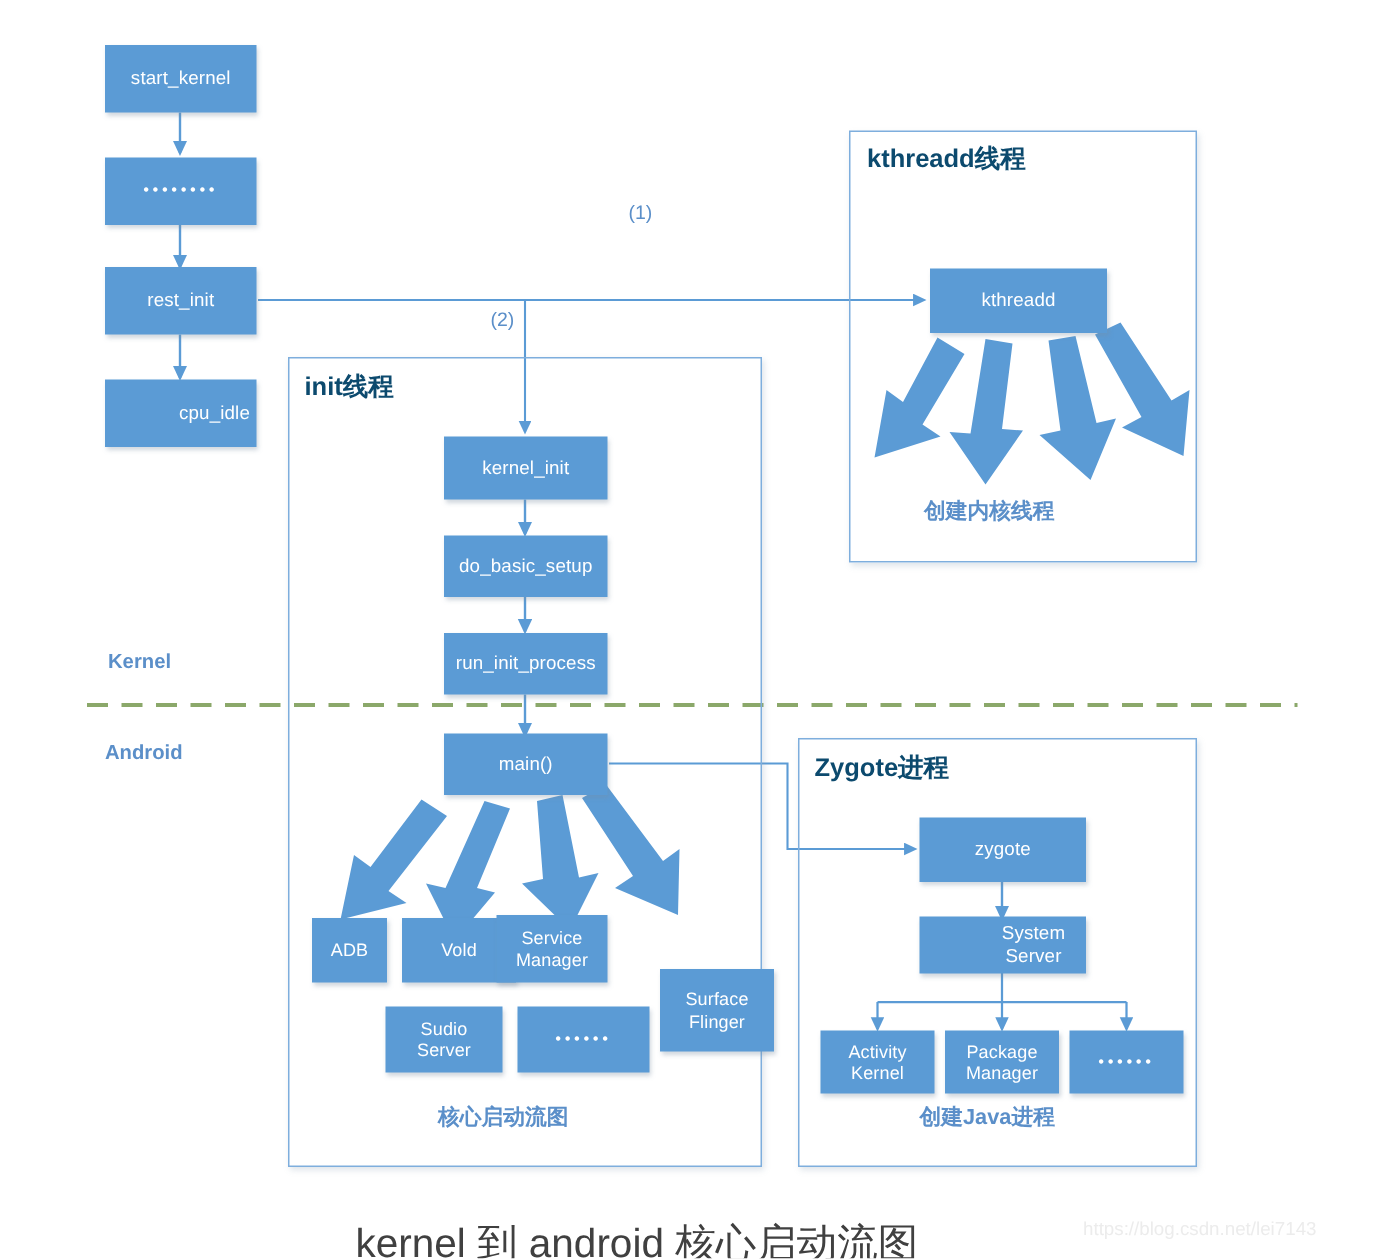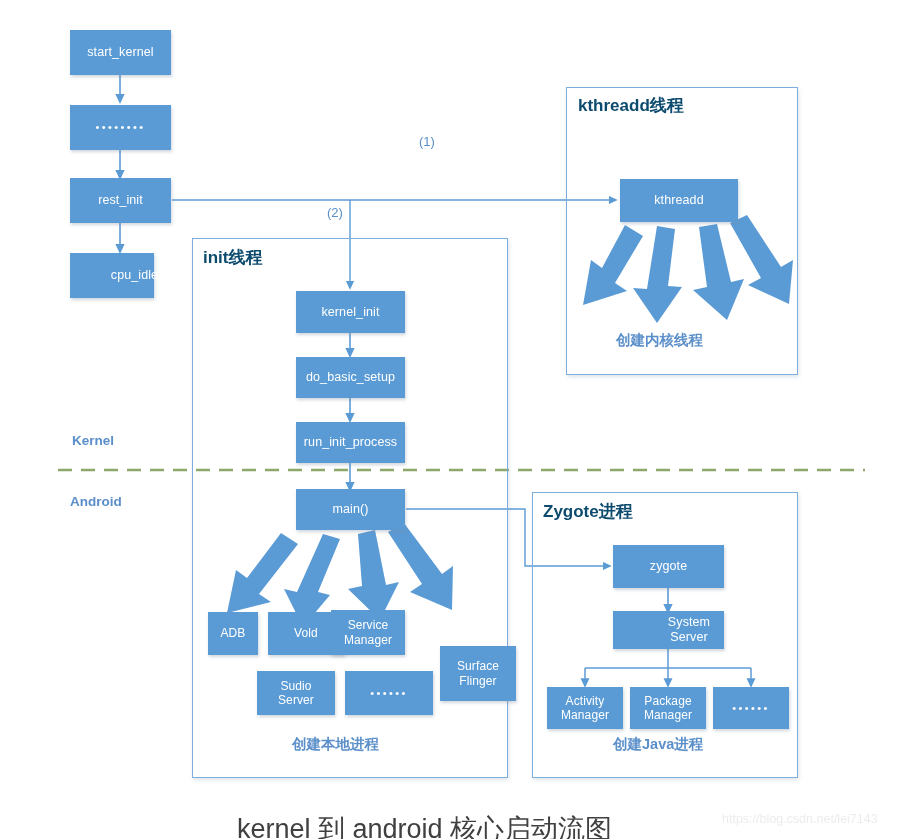--- a/index.html
+++ b/index.html
@@ -183,35 +183,35 @@
       <path d="M58,470 L865,470"></path>
     </g>
   </svg>
 
   <div class="group" style="left:566px; top:87px; width:232px; height:288px;"></div>
   <div class="group-title" style="left:578px; top:94px;">kthreadd线程</div>
   <div class="group-caption" style="left:616px; top:331px;">创建内核线程</div>
 
   <div class="group" style="left:192px; top:238px; width:316px; height:540px;"></div>
   <div class="group-title" style="left:203px; top:246px;">init线程</div>
-  <div class="group-caption" style="left:292px; top:735px;">创建本地进程</div>
+  <div class="group-caption" style="left:292px; top:735px;">核心启动流图</div>
 
   <div class="group" style="left:532px; top:492px; width:266px; height:286px;"></div>
   <div class="group-title" style="left:543px; top:500px;">Zygote进程</div>
   <div class="group-caption" style="left:613px; top:735px;">创建Java进程</div>
 
   <div class="node" style="left:70px; top:30px; width:101px; height:45px;">start_kernel</div>
 
   <div class="node" style="left:70px; top:105px; width:101px; height:45px;">
     <span class="dots">••••••••</span>
   </div>
 
   <div class="node" style="left:70px; top:178px; width:101px; height:45px;">rest_init</div>
 
-  <div class="node" style="left:70px; top:253px; width:84px; height:45px;padding-left:48px;">cpu_idle</div>
+  <div class="node" style="left:70px; top:253px; width:101px; height:45px;padding-left:48px;">cpu_idle</div>
 
   <div class="node" style="left:620px; top:179px; width:118px; height:43px;">kthreadd</div>
 
   <div class="node" style="left:296px; top:291px; width:109px; height:42px;">kernel_init</div>
 
   <div class="node" style="left:296px; top:422px; width:109px; height:41px;">run_init_process</div>
 
   <div class="node" style="left:296px; top:357px; width:109px; height:41px;">do_basic_setup</div>
 
   <div class="node" style="left:296px; top:489px; width:109px; height:41px;">main()</div>
@@ -231,21 +231,21 @@
 
   <div class="node small" style="left:345px; top:671px; width:88px; height:44px;">
     <span class="dots">••••••</span>
   </div>
 
   <div class="node" style="left:613px; top:545px; width:111px; height:43px;">zygote</div>
 
   <div class="node" style="left:613px; top:611px; width:111px; height:38px;padding-left:44px;">System Server</div>
 
   <div class="node small" style="left:547px; top:687px; width:76px; height:42px;">Activity
-Manager</div>
+Kernel</div>
 
   <div class="node small" style="left:630px; top:687px; width:76px; height:42px;">Package
 Manager</div>
 
   <div class="node small" style="left:713px; top:687px; width:76px; height:42px;">
     <span class="dots">••••••</span>
   </div>
 
   <div class="edge-label" style="left:419px; top:134px;">(1)</div>
   <div class="edge-label" style="left:327px; top:205px;">(2)</div>

